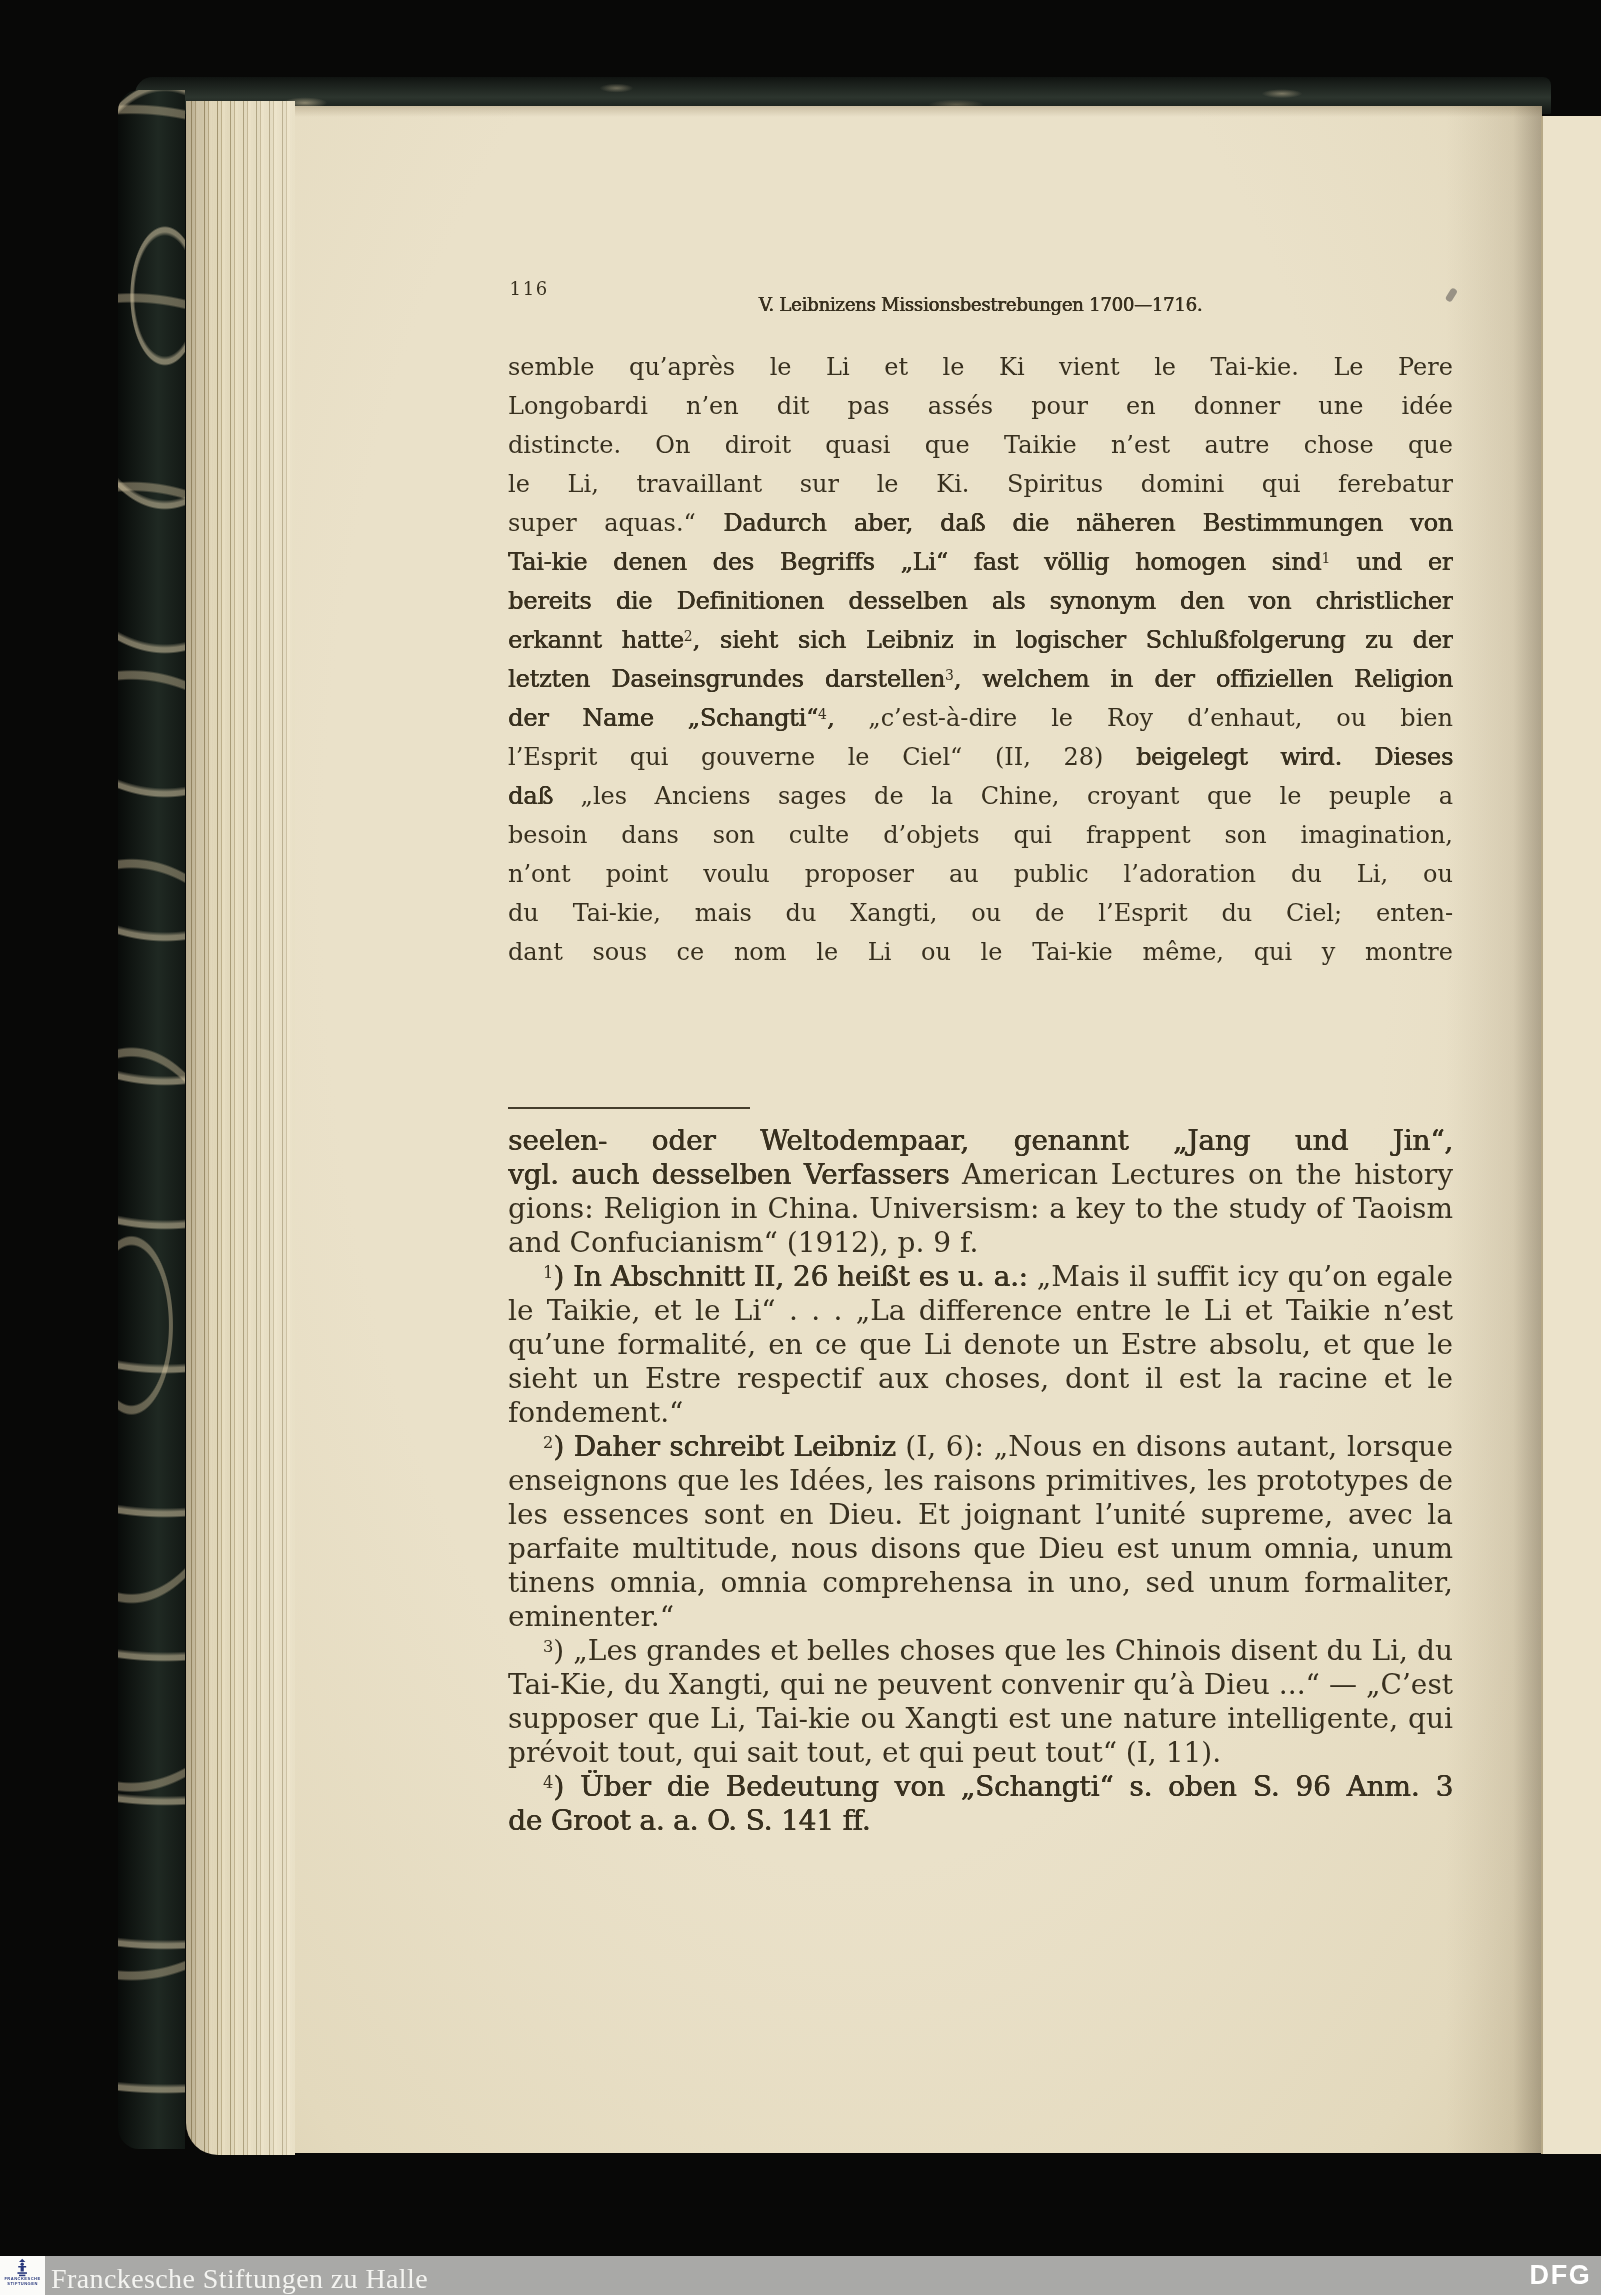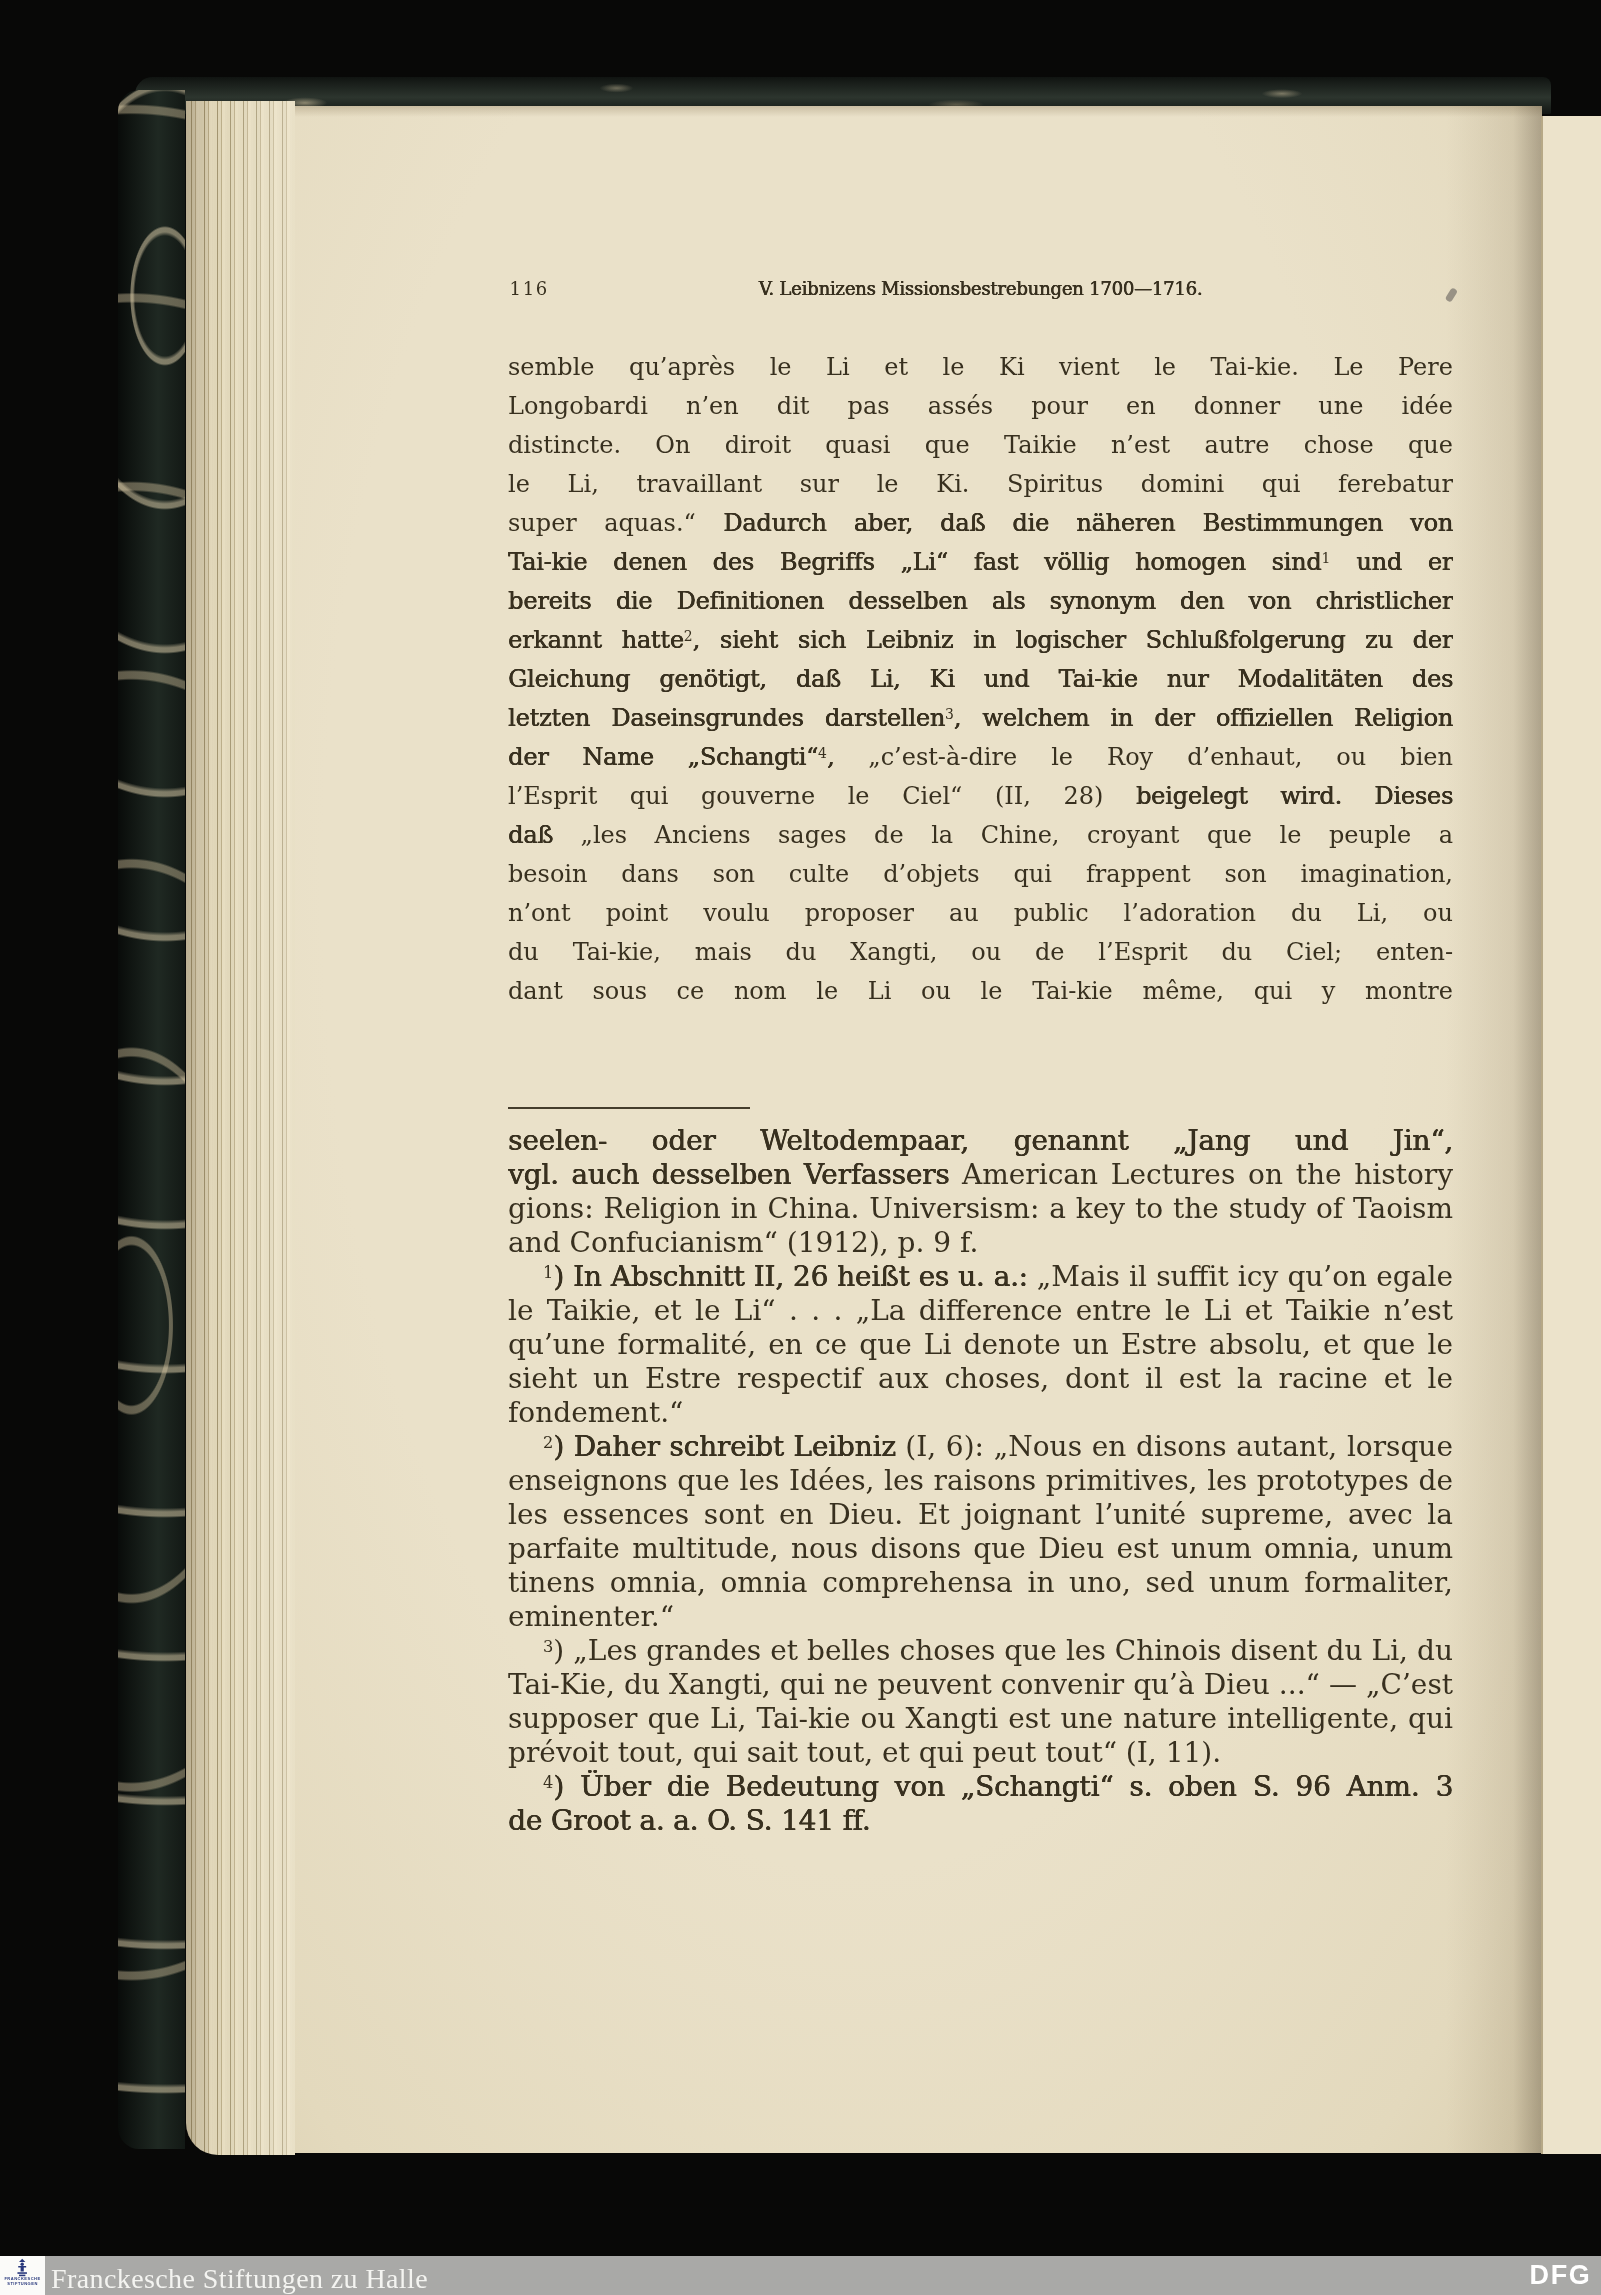--- a/index.html
+++ b/index.html
@@ -51,21 +51,21 @@
     background:linear-gradient(90deg, rgba(110,90,60,0), rgba(110,90,60,.14) 70%, rgba(62,48,28,.34) 100%);
   }
   .page-right{
     position:absolute;left:1541px;top:116px;width:60px;height:2038px;
     background:#ece3cb;border-left:2.4px solid #b6a886;
   }
   
   .text-area{position:absolute;left:508px;top:0;width:945px;color:#38301f;}
   .header-row{position:absolute;top:278px;width:100%;height:34px;font-size:18px;}
   .page-num{position:absolute;left:1.6px;top:0;letter-spacing:1.6px;}
-  .chapter-title{width:100%;text-align:center;}
+  .chapter-title{width:100%;text-align:center;margin-top:16px;}
   .f{text-shadow:0.5px 0 0 currentColor, 0 0.2px 0 currentColor;letter-spacing:-0.2px;}
   .a{}
   .supn{font-size:58%;position:relative;top:-.5em;letter-spacing:0;}
   #body-lines{position:absolute;top:348px;width:100%;font-size:24px;}
   #body-lines .tline{height:39px;line-height:39px;}
   #fn-lines{position:absolute;top:1124px;width:100%;font-size:28px;}
   #fn-lines .tline{height:34px;line-height:34px;}
   .tline{text-align:justify;text-align-last:justify;overflow:hidden;white-space:normal;}
   .endline{text-align-last:left;}
   .firstline{padding-left:35px;}
@@ -112,21 +112,20 @@
   </div>
   <div id="body-lines">
       <div class="tline"><span class="a">semble qu’après le Li et le Ki vient le Tai-kie.  Le Pere</span></div>
       <div class="tline"><span class="a">Longobardi n’en dit pas assés pour en donner une idée</span></div>
       <div class="tline"><span class="a">distincte.  On diroit quasi que Taikie n’est autre chose que</span></div>
       <div class="tline"><span class="a">le Li, travaillant sur le Ki. Spiritus domini qui ferebatur</span></div>
       <div class="tline"><span class="a">super aquas.“ </span><span class="f">Dadurch aber, daß die näheren Bestimmungen von</span></div>
       <div class="tline"><span class="f">Tai-kie denen des Begriffs „Li“ fast völlig homogen sind</span><span class="supn">1</span><span class="f"> und er</span></div>
       <div class="tline"><span class="f">bereits die Definitionen desselben als synonym den von christlicher</span></div>
       <div class="tline"><span class="f">erkannt hatte</span><span class="supn">2</span><span class="f">, sieht sich Leibniz in logischer Schlußfolgerung zu der</span></div>
-      <div class="tline"><span class="f">Gleichung genötigt, daß Li, Ki und Tai-kie nur Modalitäten des</span></div>
       <div class="tline"><span class="f">letzten Daseinsgrundes darstellen</span><span class="supn">3</span><span class="f">, welchem in der offiziellen Religion</span></div>
       <div class="tline"><span class="f">der Name „Schangti“</span><span class="supn">4</span><span class="f">, </span><span class="a">„c’est-à-dire le Roy d’enhaut, ou bien</span></div>
       <div class="tline"><span class="a">l’Esprit qui gouverne le Ciel“ (II, 28) </span><span class="f">beigelegt wird.  Dieses</span></div>
       <div class="tline"><span class="f">daß </span><span class="a">„les Anciens sages de la Chine, croyant que le peuple a</span></div>
       <div class="tline"><span class="a">besoin dans son culte d’objets qui frappent son imagination,</span></div>
       <div class="tline"><span class="a">n’ont point voulu proposer au public l’adoration du Li, ou</span></div>
       <div class="tline"><span class="a">du Tai-kie, mais du Xangti, ou de l’Esprit du Ciel; enten-</span></div>
       <div class="tline"><span class="a">dant sous ce nom le Li ou le Tai-kie même, qui y montre</span></div>
     </div>
   <div id="fn-lines">

